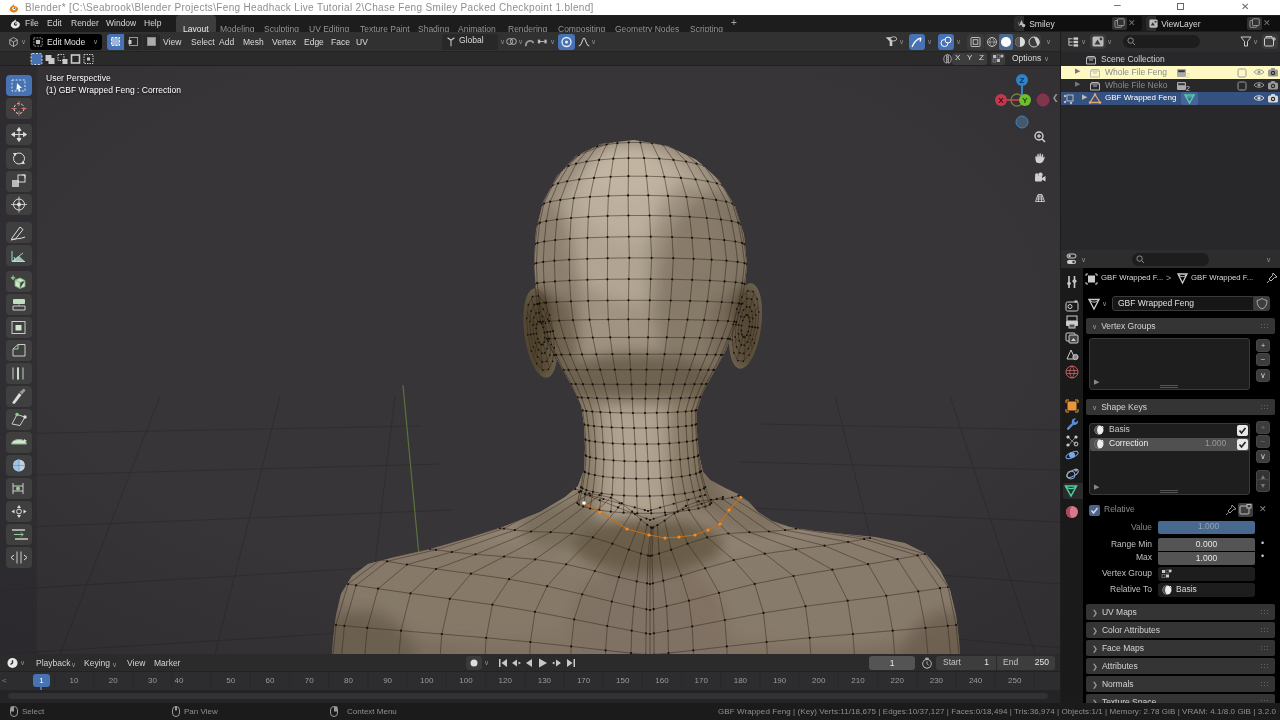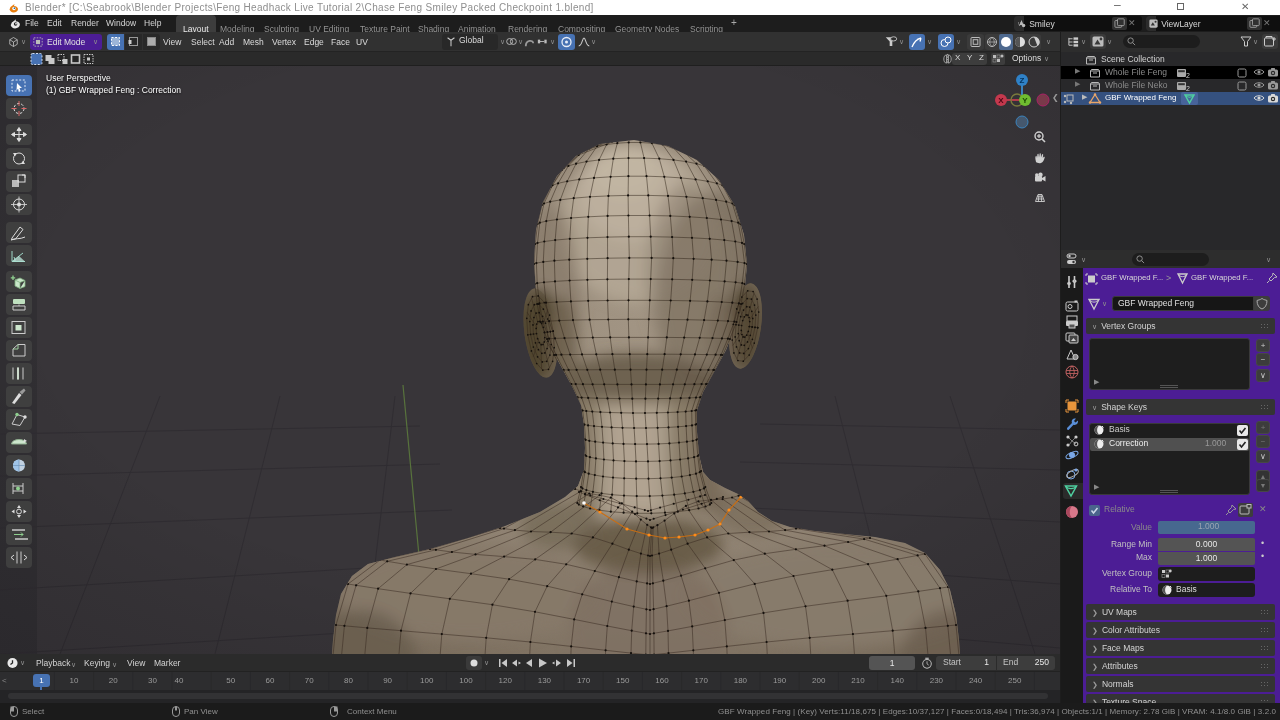--- a/index.html
+++ b/index.html
@@ -20,21 +20,21 @@
 .tab { top:0px; height:17px; line-height:17px; font-size:8.5px; color:#949494; padding:6px 7px; position:absolute; }
 .tab.active { background:#3d3d3d; color:#e8e8e8; border-radius:4px 4px 0 0; }
 .idfield { position:absolute; top:1px; height:15px; background:#0f0f0f; border-radius:3px; display:flex; align-items:center; }
 .idfield .icbox { background:#2c2c2c; height:15px; border-radius:3px 0 0 3px; display:flex; align-items:center; padding:0 2px; }
 .idfield .nm { font-size:8.5px; color:#d8d8d8; padding-left:5px; }
 
 
 #vheader { left:0; top:32px; width:1060px; height:20px; background:#313131; border-bottom:1px solid #232323;}
 #vheader .menu { color:#dcdcdc; top:5px; }
 .field { position:absolute; background:#282828; border-radius:3px; }
-.modefield { position:absolute; left:30px; top:2px; width:72px; height:16px; background:#4c1d95; border-radius:3px; color:#e2e2e2; font-size:8.5px; line-height:16px; }
+.modefield { position:absolute; left:30px; top:2px; width:72px; height:16px; background:#000000; border-radius:3px; color:#e2e2e2; font-size:8.5px; line-height:16px; }
 .selbtn { position:absolute; top:2px; width:17px; height:16px; background:#282828; }
 .selbtn.active { background:#4772b3; }
 
 
 #toolbar2 { left:0; top:52px; width:1060px; height:14px; background:#2a2a2a; border-bottom:1px solid #1f1f1f; }
 
 
 #viewport { left:0; top:66px; width:1060px; height:588px; background:#383539; overflow:hidden; }
 #vpsvg { position:absolute; left:0; top:0; }
 .vtext1 { left:46px; top:71px; font-size:8.5px; color:#ffffff; text-shadow:0 1px 2px rgba(0,0,0,.7); }
@@ -43,21 +43,21 @@
 
 .tbtn { position:absolute; left:6px; width:26px; height:21px; background:#3f3f3f; border-radius:4px; }
 .tbtn.active { background:#4772b3; }
 
 
 #outheader { left:1061px; top:32px; width:219px; height:20px; background:#2d2d2d; }
 #outliner { left:1061px; top:52px; width:219px; height:198px; background:#28282a; }
 .orow { position:absolute; left:0; width:219px; height:13px; font-size:8.5px; color:#8d8d8d; }
 
 #propheader { left:1061px; top:250px; width:219px; height:18px; background:#2d2d2d; }
-#props { left:1061px; top:268px; width:219px; height:435px; background:#4c1d95; overflow:hidden; }
+#props { left:1061px; top:268px; width:219px; height:435px; background:#000000; overflow:hidden; }
 #proptabs { left:1061px; top:268px; width:22px; height:435px; background:#1a1a1a; z-index:3; }
 .ptab { position:absolute; left:3px; width:16px; height:16px; }
 .panelhdr { position:absolute; left:25px; width:189px; height:16px; background:#343434; border-radius:2px; font-size:8.5px; color:#d4d4d4; line-height:16px; }
 .panelhdr .car { color:#9a9a9a; font-size:7px; padding:0 4px 0 6px; }
 .grip { position:absolute; right:5px; top:5px; width:10px; height:6px; opacity:0.5;
   background-image:radial-gradient(circle, #999 0.8px, transparent 0.9px); background-size:3px 3px; }
 .listbox { position:absolute; background:#1e1e1e; border:1px solid #3a3a3a; border-radius:3px; }
 .sidebtn { position:absolute; width:14px; height:13px; background:#3c3c3c; border:1px solid #474747; border-radius:3px; color:#ccc; font-size:8px; text-align:center; line-height:12px; }
 .num { position:absolute; height:13px; background:#545454; font-size:8.5px; color:#e8e8e8; text-align:center; line-height:13px; }
 .plabel { position:absolute; font-size:8.5px; color:#c0c0c0; text-align:right; }
@@ -1387,21 +1387,21 @@
         </svg>
       </div>
 </div>
 <div id="outliner" class="abs">
   <div class="orow" style="top:1px">
         <svg class="abs" style="left:24px;top:2px" width="12" height="11" viewBox="0 0 12 11">
           <path d="M1.5 3 L1.5 9 L10.5 9 L10.5 3 Z M1.5 3 L2.5 1.5 L9.5 1.5 L10.5 3 M4 5 L8 5" fill="none" stroke="#b9b9b9"></path>
         </svg>
         <span class="abs" style="left:40px;top:1px;color:#d2d2d2">Scene Collection</span>
       </div>
-<div class="orow" style="top:14px;background:#000000"><span class="abs" style="left:14px;top:1px;color:#777;font-size:7px">▶</span><svg class="abs" style="left:28px;top:2px" width="12" height="11" viewBox="0 0 12 11">
+<div class="orow" style="top:14px;background:#fef9c3"><span class="abs" style="left:14px;top:1px;color:#777;font-size:7px">▶</span><svg class="abs" style="left:28px;top:2px" width="12" height="11" viewBox="0 0 12 11">
           <path d="M1.5 3 L1.5 9 L10.5 9 L10.5 3 Z M1.5 3 L2.5 1.5 L9.5 1.5 L10.5 3 M4 5 L8 5" fill="none" stroke="#b9b9b9"></path>
         </svg><span class="abs" style="left:44px;top:1px;color:#8b8b8b">Whole File Feng</span><svg class="abs" style="left:115px;top:2px" width="14" height="11" viewBox="0 0 14 11">
           <rect x="1" y="1" width="9" height="8" rx="1" fill="#aaa"></rect>
           <rect x="2.2" y="2.2" width="6.6" height="2" fill="#333"></rect>
           <text x="10" y="10" font-size="7" fill="#ccc">2</text>
         </svg><rect><svg class="abs" style="left:176px;top:2px" width="10" height="10" viewBox="0 0 10 10">
             <rect x="1" y="1" width="8" height="8" rx="1.5" fill="none" stroke="#999"></rect>
           </svg><svg class="abs" style="left:192px;top:1px" width="12" height="10" viewBox="0 0 12 10">
             <path d="M1 5 C3 2 9 2 11 5 C9 8 3 8 1 5 Z" fill="none" stroke="#999"></path>
             <circle cx="6" cy="5" r="1.6" fill="#999"></circle>
@@ -1752,21 +1752,21 @@
 <div class="fnum" style="left:505.2px">120</div>
 <div class="fnum" style="left:544.4px">130</div>
 <div class="fnum" style="left:583.6px">170</div>
 <div class="fnum" style="left:622.8px">150</div>
 <div class="fnum" style="left:662.0px">160</div>
 <div class="fnum" style="left:701.2px">170</div>
 <div class="fnum" style="left:740.4px">180</div>
 <div class="fnum" style="left:779.6px">190</div>
 <div class="fnum" style="left:818.8px">200</div>
 <div class="fnum" style="left:858.0px">210</div>
-<div class="fnum" style="left:897.2px">140</div>
+<div class="fnum" style="left:897.2px">220</div>
 <div class="fnum" style="left:936.4px">230</div>
 <div class="fnum" style="left:975.6px">240</div>
 <div class="fnum" style="left:1014.8px">250</div>
 <svg class="abs" style="left:0;top:0" width="1060" height="18">
         <line x1="54.4" y1="0" x2="54.4" y2="18" stroke="#29292b"></line>
         <line x1="93.6" y1="0" x2="93.6" y2="18" stroke="#29292b"></line>
         <line x1="132.8" y1="0" x2="132.8" y2="18" stroke="#29292b"></line>
         <line x1="172.0" y1="0" x2="172.0" y2="18" stroke="#29292b"></line>
         <line x1="211.2" y1="0" x2="211.2" y2="18" stroke="#29292b"></line>
         <line x1="250.4" y1="0" x2="250.4" y2="18" stroke="#29292b"></line>

